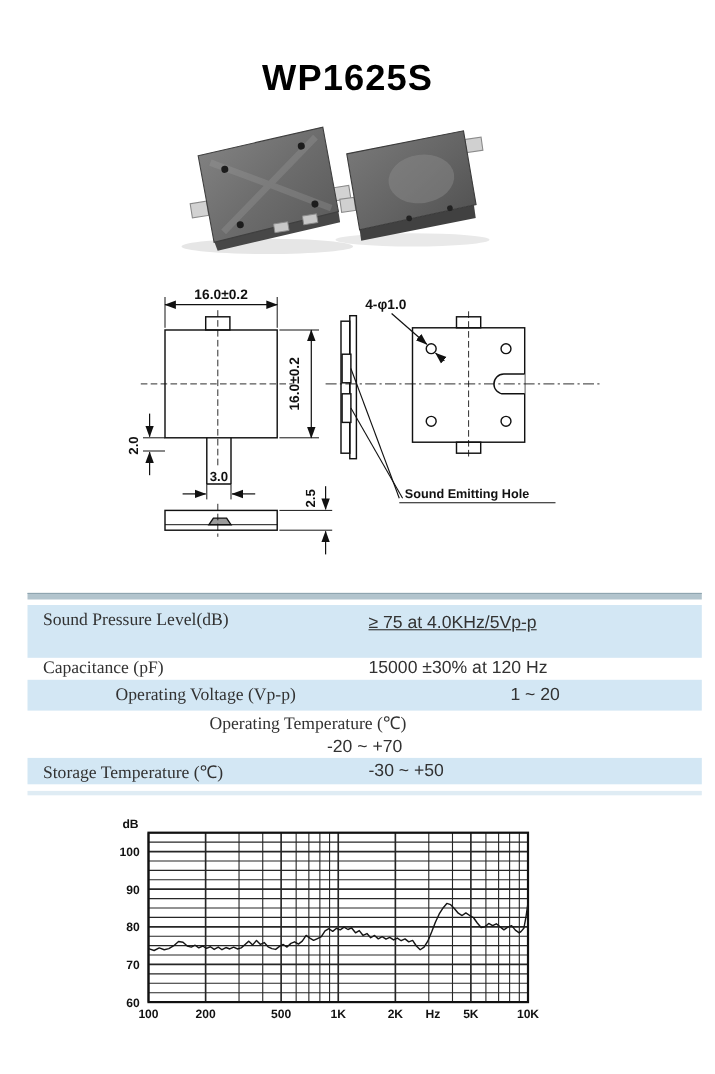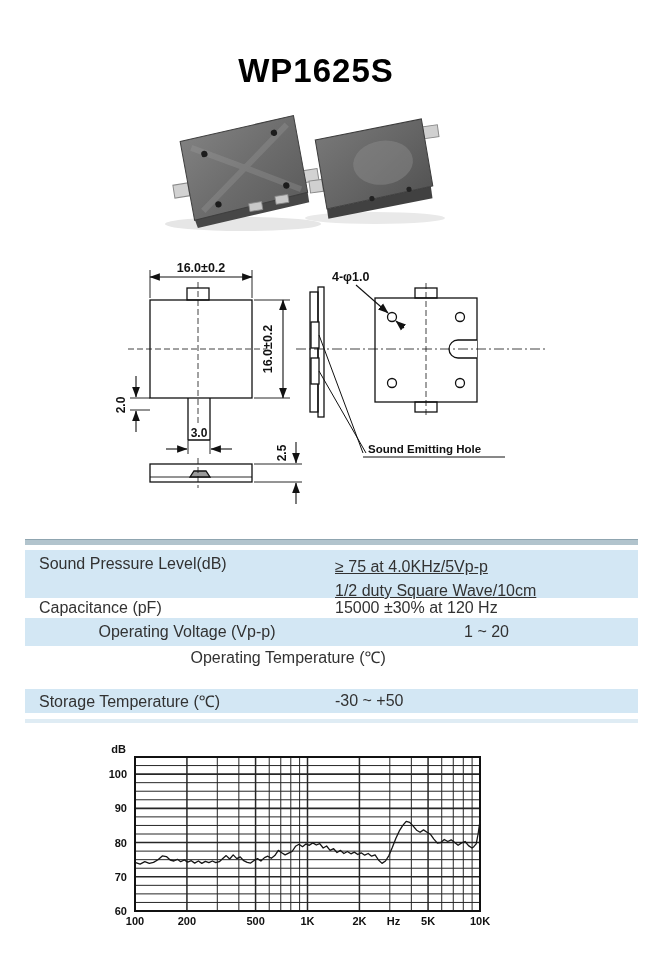--- a/index.html
+++ b/index.html
@@ -12,21 +12,21 @@
   .spec-divider-top{position:absolute;left:25px;top:539px;width:613px;height:5px;
     background:var(--divider-top,#b2c4cd);border-top:1px solid #8fa5b0;}
   .spec-divider-bottom{position:absolute;left:25px;top:719px;width:613px;height:4px;
     background:var(--divider-bottom,#dfecf4);}
   .spec-table{position:absolute;left:25px;top:550px;width:613px;font-size:16px;color:#323232;}
   .spec-row{display:flex;align-items:center;}
   .spec-row.blue{background:var(--row-blue,#d3e7f4);}
   .spec-row.multi{align-items:flex-start;}
   .spec-row.multi .spec-label{padding-top:5px;}
   .spec-row.multi .spec-value{padding-top:5px;text-decoration:underline;}
-  .spec-label{width:296px;padding-left:14px;flex:none;}
+  .spec-label{width:296px;padding-left:14px;flex:none;font-family:Liberation Serif, serif;}
   .spec-value{flex:1;}
   .spec-value .v-line{line-height:24px;}
   .chart-svg{position:absolute;top:735px;left:0;}
   .chart-svg text{font-family:"Liberation Sans",sans-serif;font-weight:bold;fill:#111;}
 </style>
 </head>
 <body>
 
 <div class="page-title">WP1625S</div>
 
@@ -144,37 +144,39 @@
   <text x="332" y="31" font-size="12.5">4-φ1.0</text>
   <text x="368" y="203" font-size="11.5">Sound Emitting Hole</text>
 </svg>
 
 <div class="spec-divider-top"></div>
 <div class="spec-table">
     <div class="spec-row blue multi" style="height: 48px;">
       <div class="spec-label">Sound Pressure Level(dB)</div>
       <div class="spec-value">
         <div class="v-line">≥ 75 at 4.0KHz/5Vp-p</div>
-        <div class="v-line">1/2 duty Square Wave/10cm</div>
       </div>
     </div>
     <div class="spec-row white" style="height: 20px;">
       <div class="spec-label">Capacitance (pF)</div>
       <div class="spec-value">
         <div class="v-line">15000 ±30% at 120 Hz</div>
       </div>
     </div>
     <div class="spec-row blue" style="height: 28px; text-align: center;">
       <div class="spec-label">Operating Voltage (Vp-p)</div>
       <div class="spec-value">
         <div class="v-line">1 ~ 20</div>
       </div>
     </div>
     <div class="spec-row white" style="height: 43px; flex-direction: column;">
       <div class="spec-label">Operating Temperature (℃)</div>
+      <div class="spec-value">
+        <div class="v-line">-20 ~ +70</div>
+      </div>
     </div>
     <div class="spec-row blue" style="height: 24px;">
       <div class="spec-label">Storage Temperature (℃)</div>
       <div class="spec-value">
         <div class="v-line">-30 ~ +50</div>
       </div>
     </div>
   </div>
 <div class="spec-divider-bottom"></div>
 

